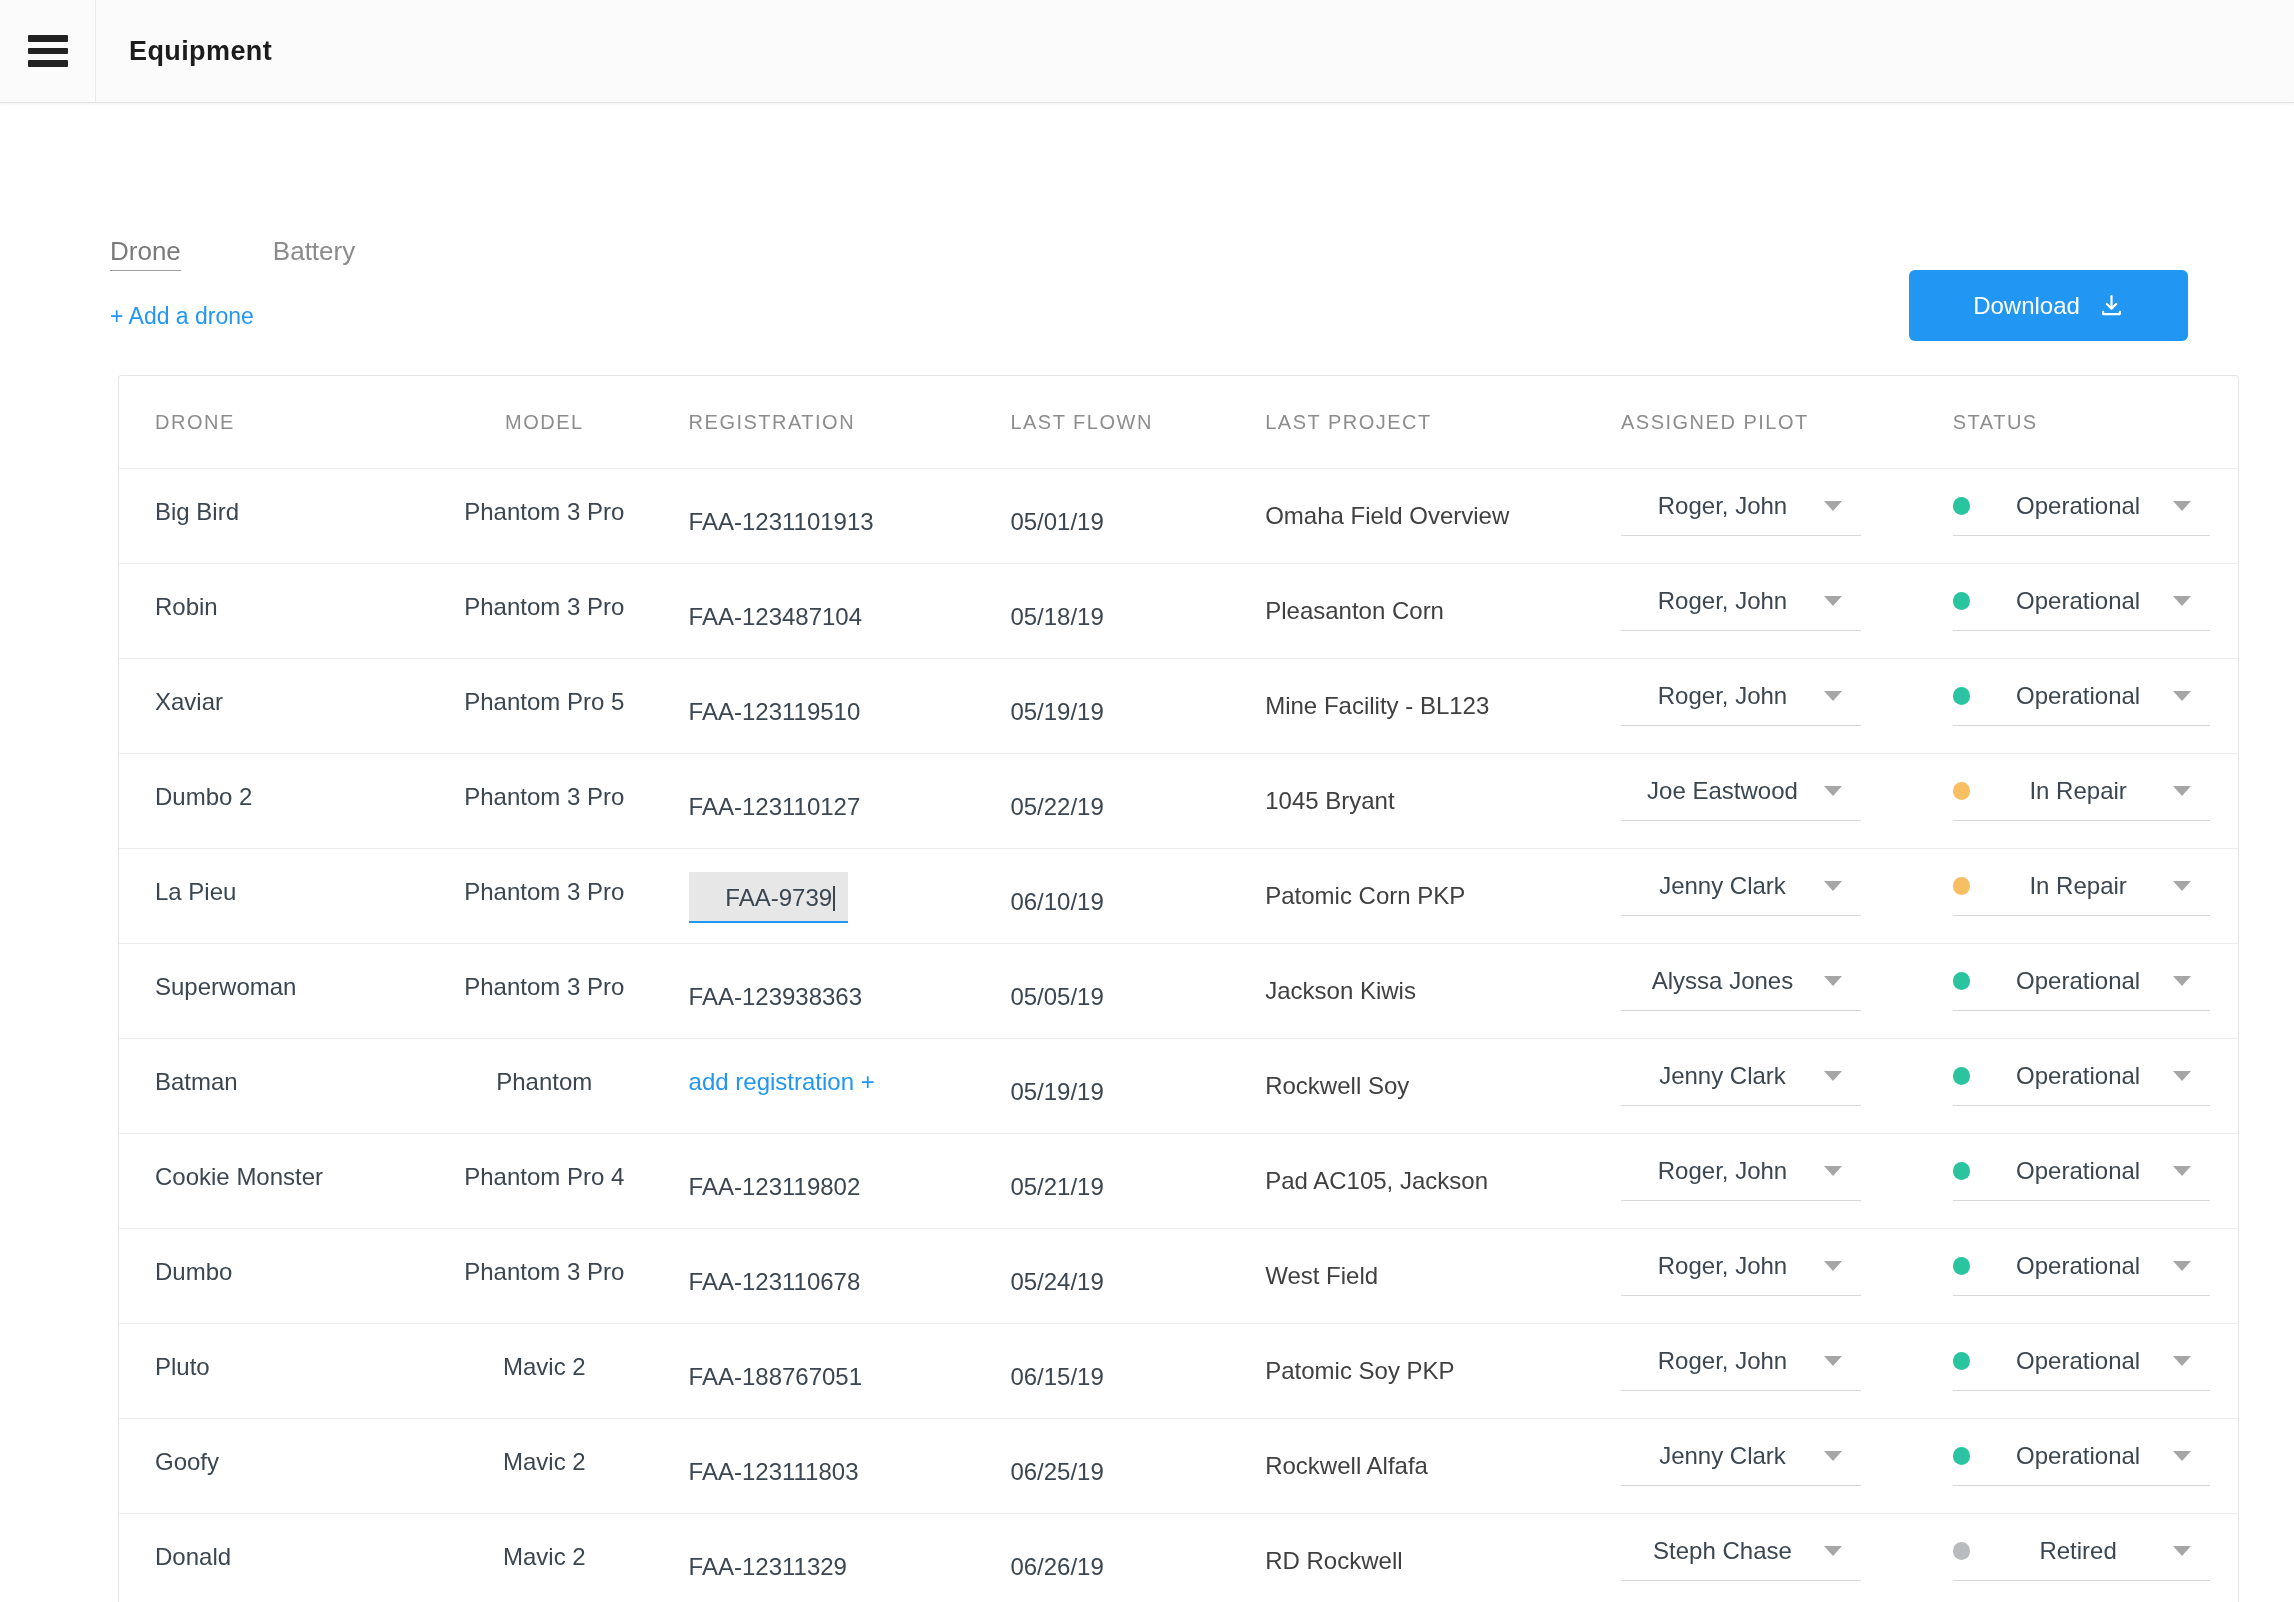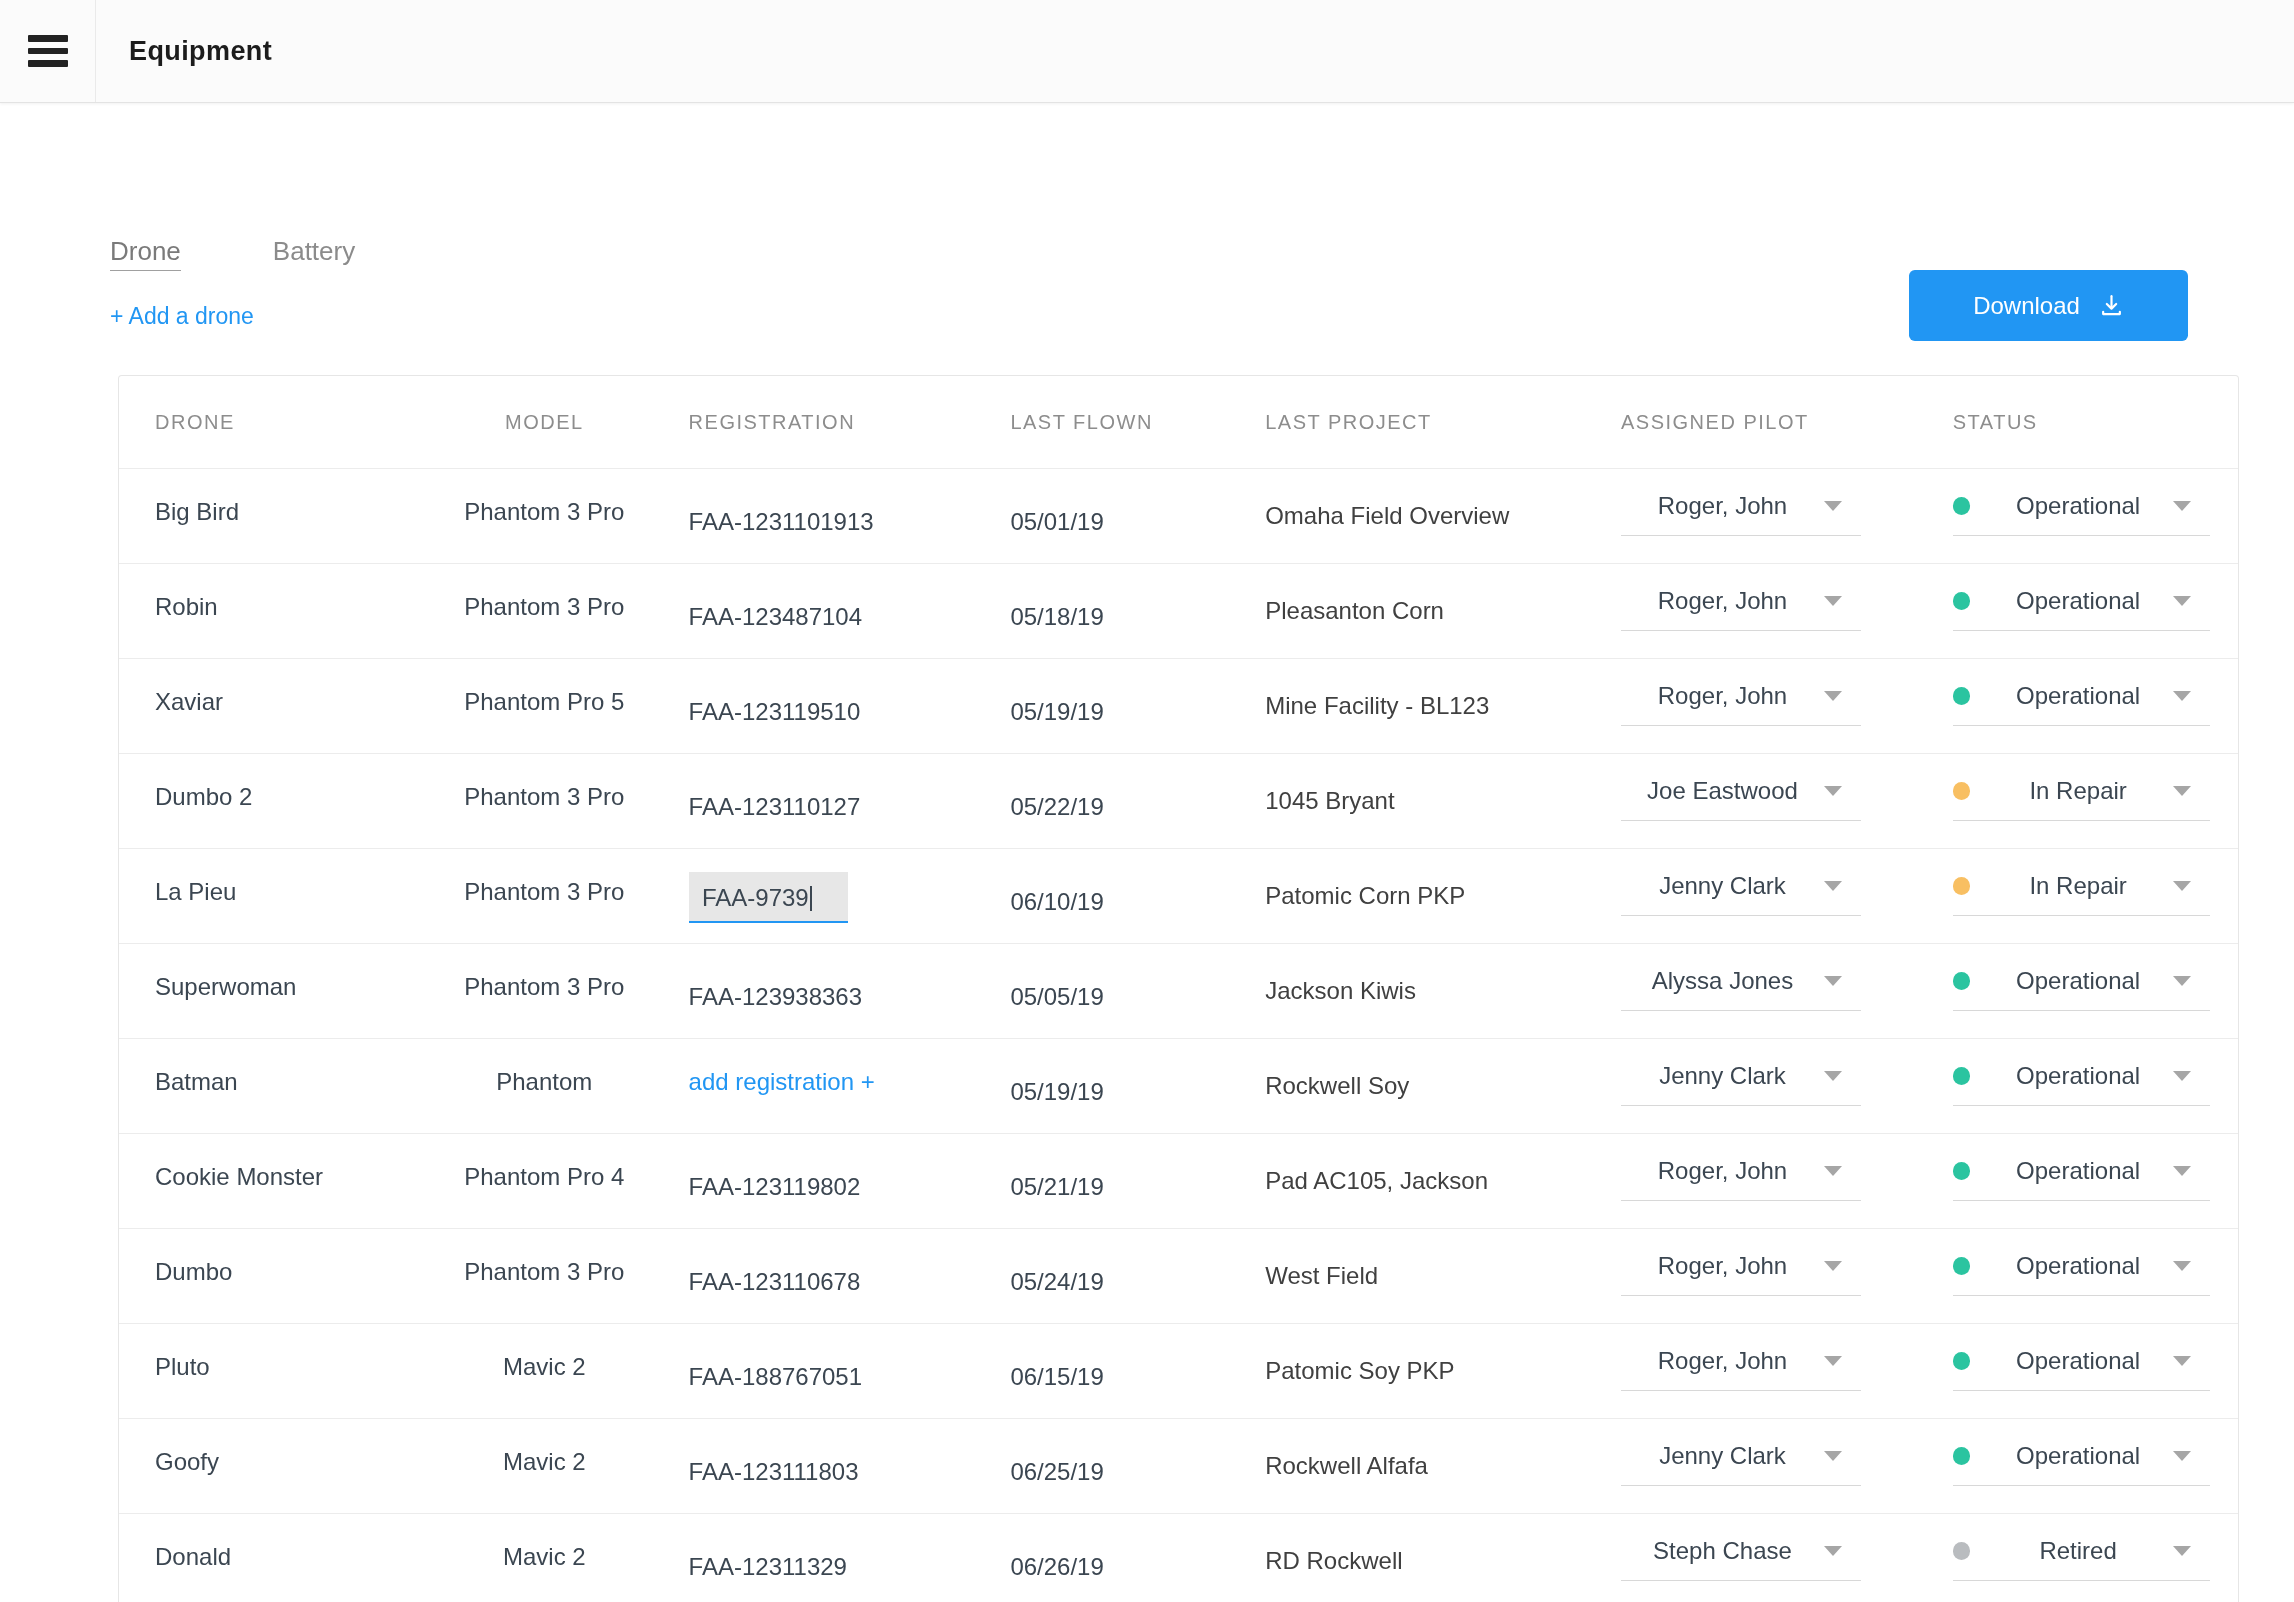--- a/index.html
+++ b/index.html
@@ -185,20 +185,21 @@
     border: none;
     border-bottom: 2.9px solid #2196f3;
     font-size: 24px;
     color: #3b4651;
     font-family: "Liberation Sans", sans-serif;
     padding: 11.5px 13.4px 9.6px 13.4px;
     width: 133px;
     position: relative;
     top: 1.9px;
     outline: none;
+    text-align: right;
   }
   .caret {
     display: inline-block;
     width: 1.9px;
     height: 25px;
     background: #3b4651;
     vertical-align: -4.8px;
     margin-left: 1px;
   }
 

